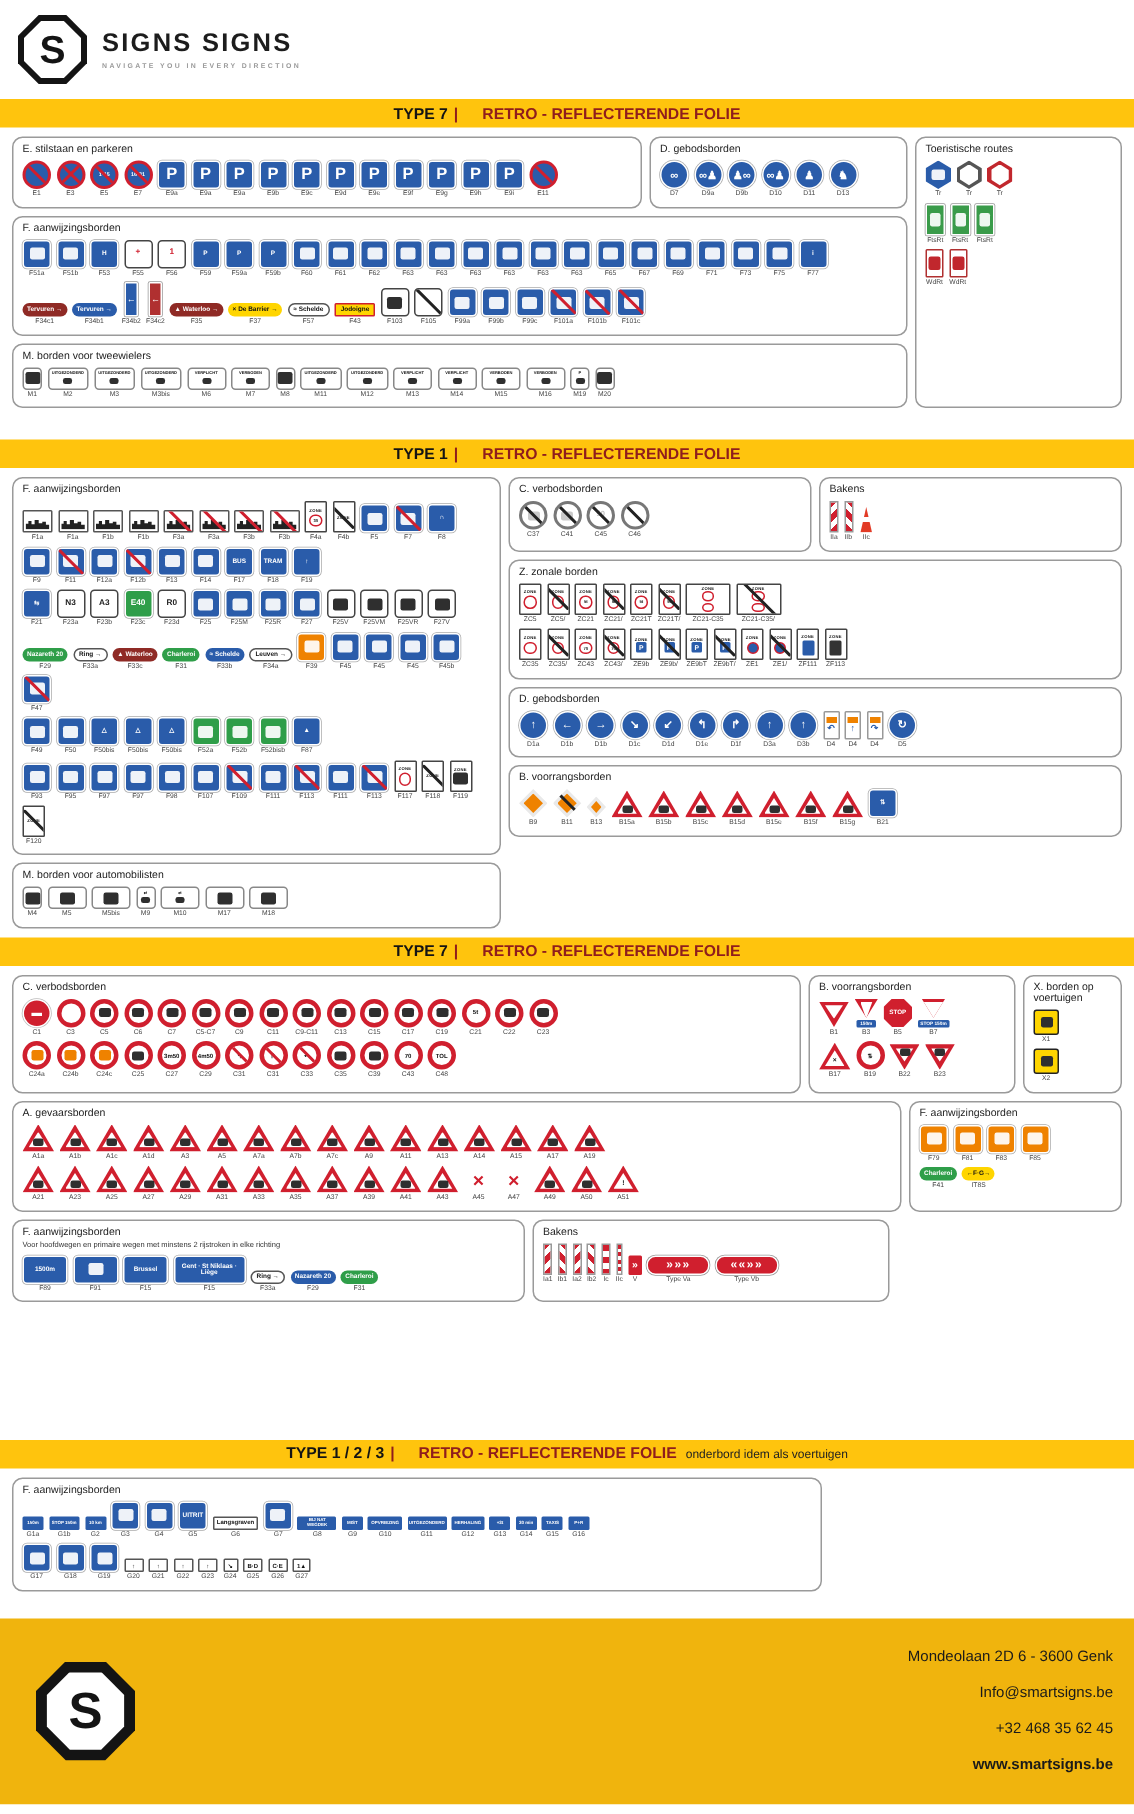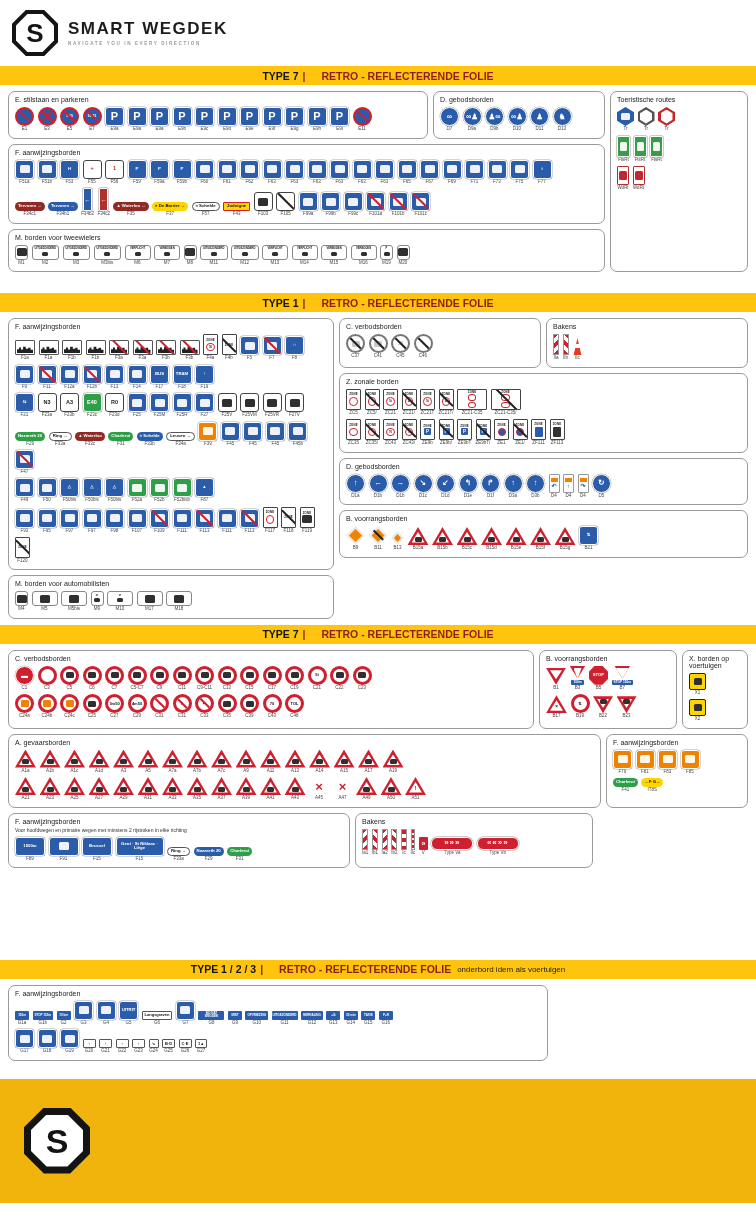--- a/index.html
+++ b/index.html
@@ -174,21 +174,21 @@
 
 <div class="page">
 
   <div class="header">
     <div class="oct h-oct">
       <div class="oct-in">
           <span class="oct-s">S</span>
         </div>
     </div>
     <div>
-      <div class="brand-name">SMART WEGDEK</div>
+      <div class="brand-name">SIGNS SIGNS</div>
       <div class="brand-tag">NAVIGATE YOU IN EVERY DIRECTION</div>
     </div>
   </div>
 
   <div class="banner">
     <span class="bt">TYPE 7</span>
     <span class="bsep">|</span>
     <span class="bm">RETRO - REFLECTERENDE FOLIE</span>
   </div>
 
@@ -2465,16 +2465,22 @@
         </div>
     </div>
   </div>
 
   <div class="footer">
     <div class="oct f-oct">
       <div class="oct-in">
           <span class="oct-s">S</span>
         </div>
     </div>
+    <div class="fcol">
+      <div>Mondeolaan 2D 6 - 3600 Genk</div>
+      <div>Info@smartsigns.be</div>
+      <div>+32 468 35 62 45</div>
+      <div class="fweb">www.smartsigns.be</div>
+    </div>
   </div>
   <div class="bottom-gap"></div>
 
 </div>
 
 </body></html>

